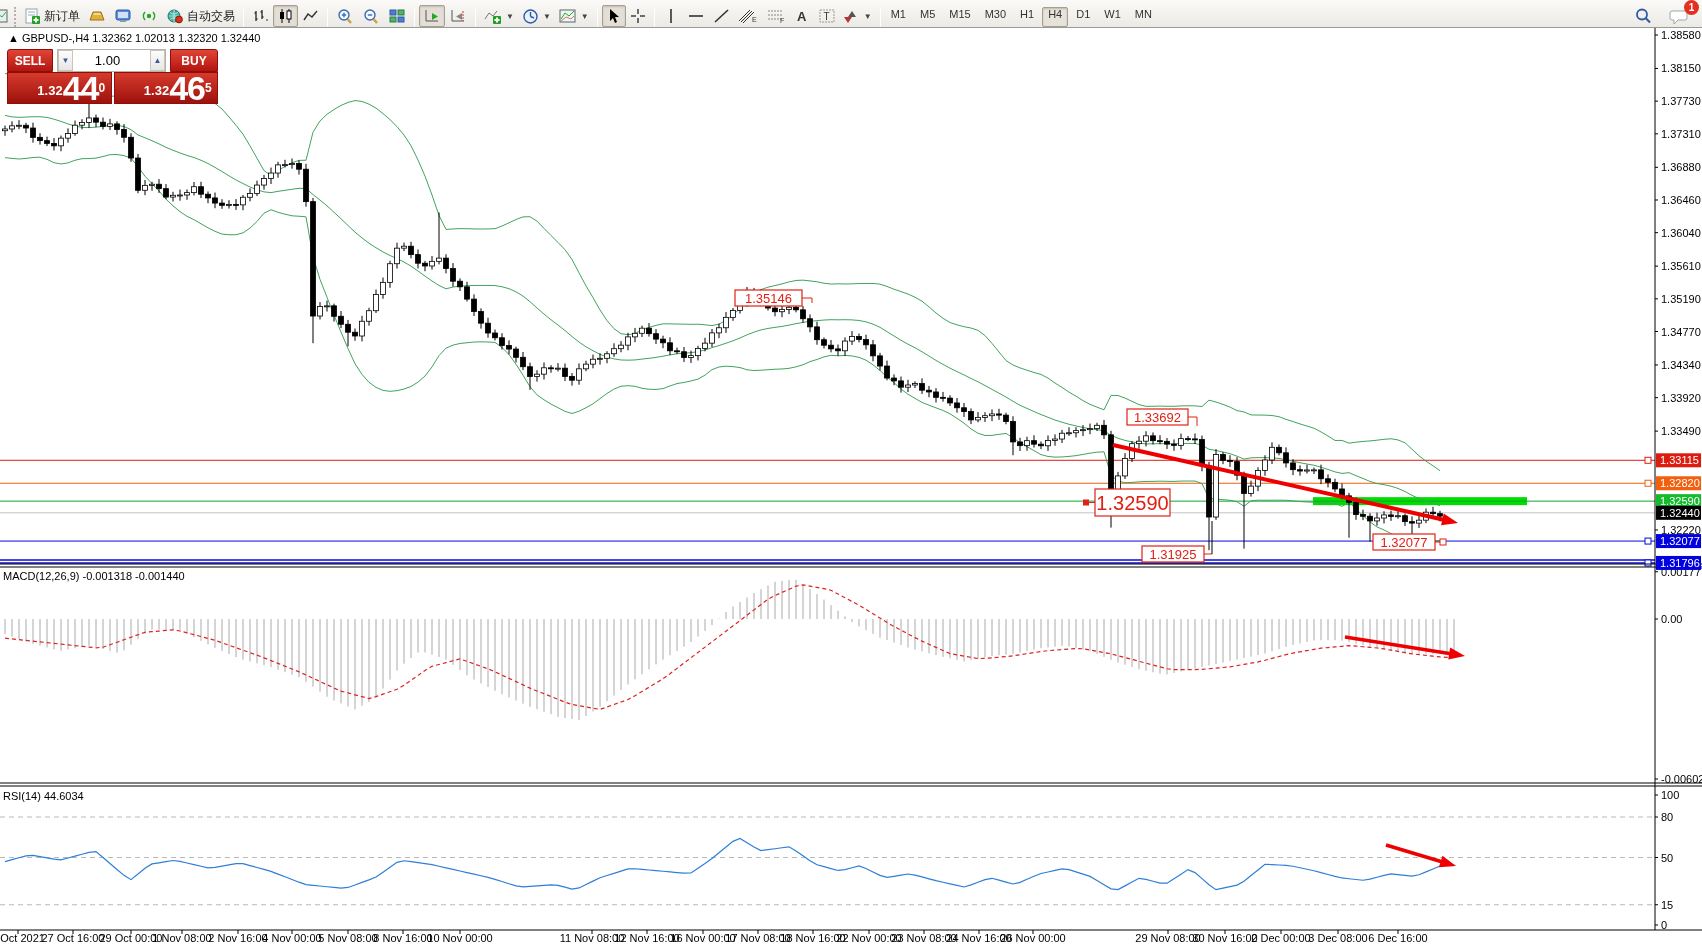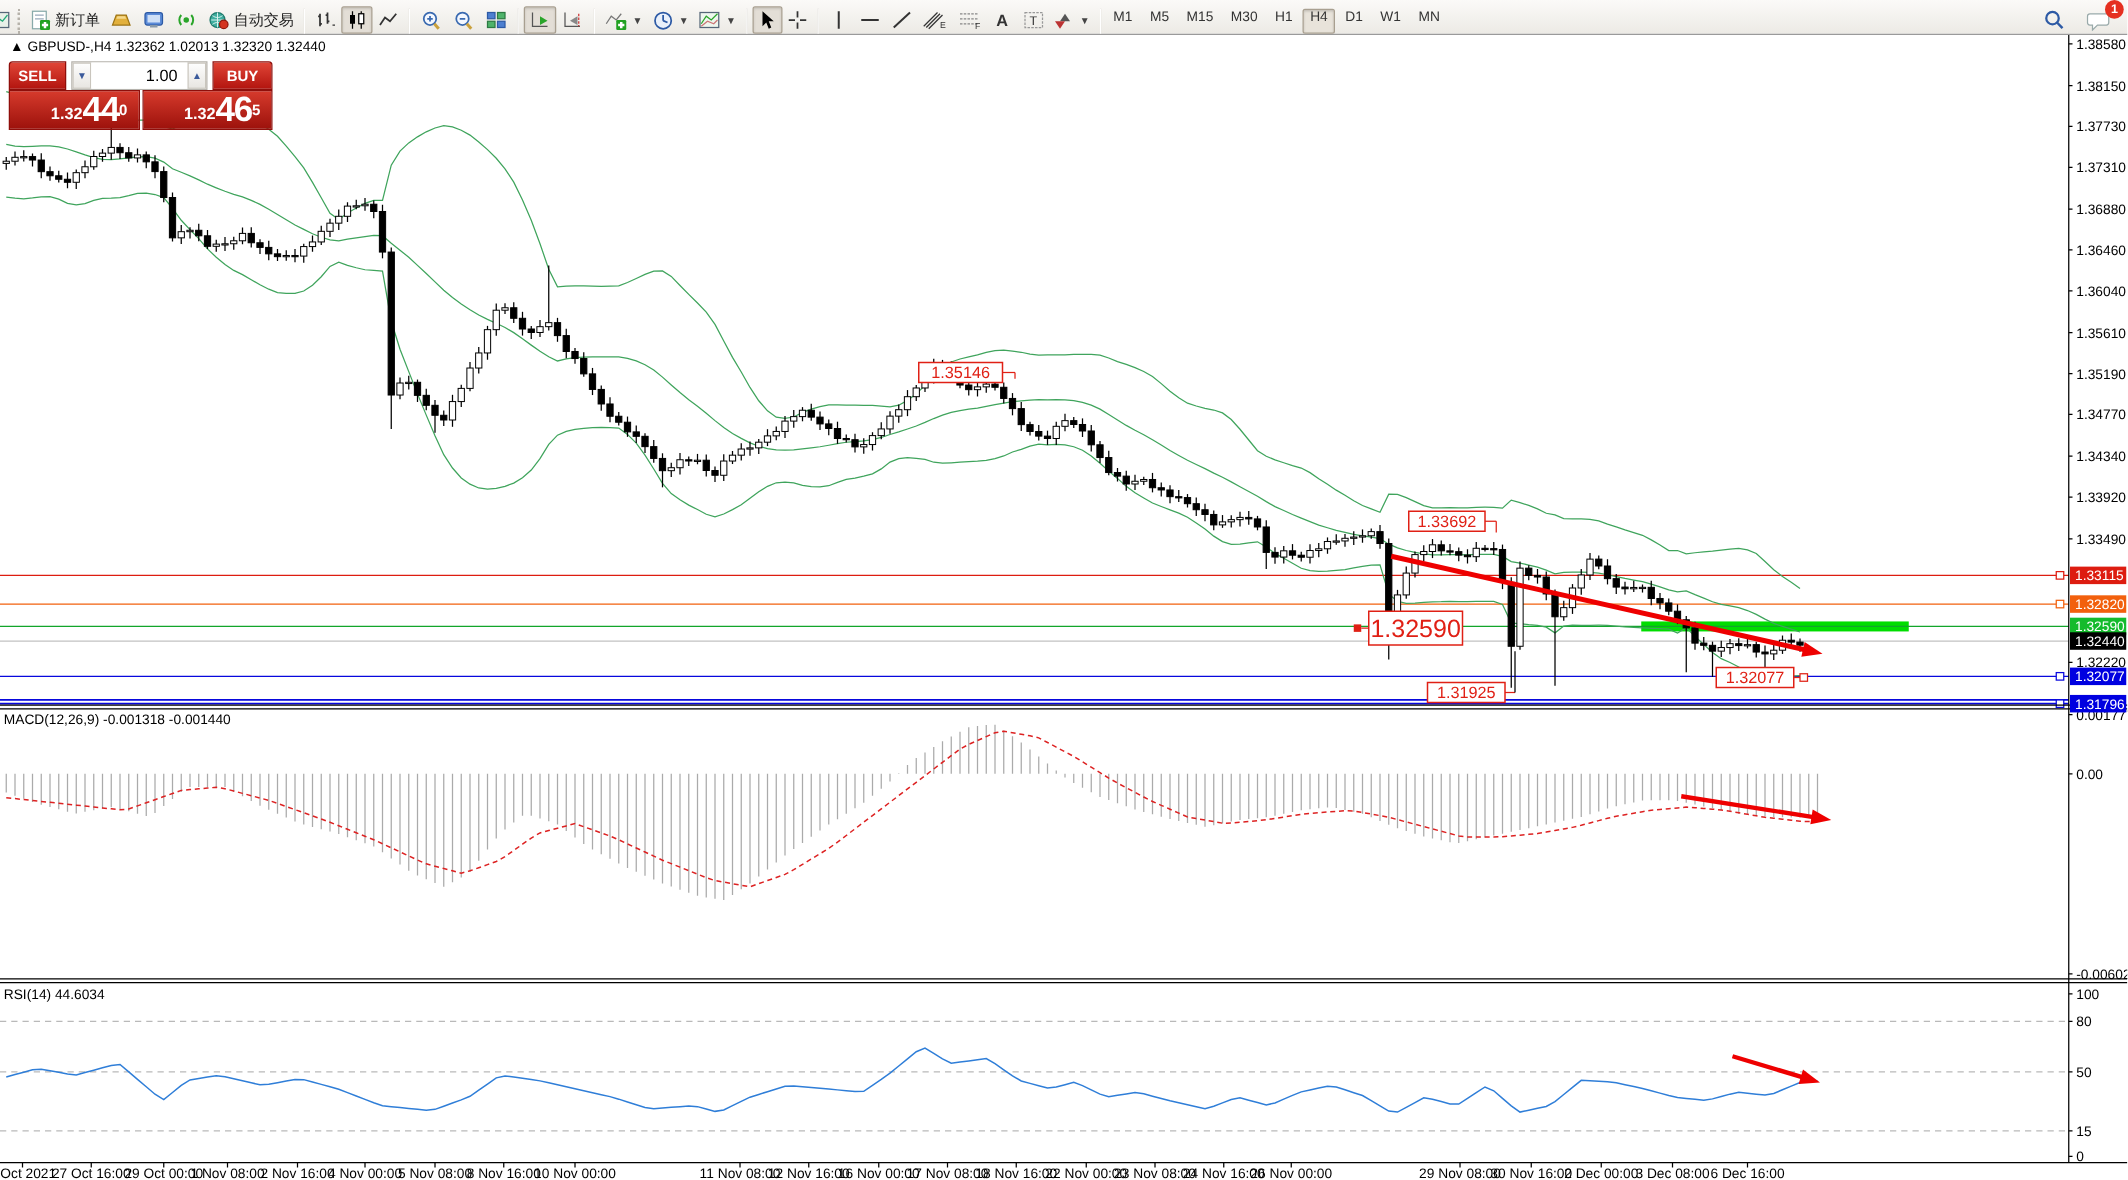--- a/index.html
+++ b/index.html
@@ -31,26 +31,26 @@
 
   
   .ocp { position:absolute; left:7px; top:49px; width:211px; height:55px; z-index:6; font-family:"Liberation Sans",sans-serif; }
   .ocp-top { display:flex; height:23px; gap:4px; }
   .ocp-btn { color:#fff; font-size:12px; font-weight:bold; display:flex; align-items:center; justify-content:center;
     background:linear-gradient(#e04537,#b3150f); border:1px solid #8f0e0a; }
   .ocp-sell { width:46px; border-radius:3px 0 0 0; }
   .ocp-buy  { width:48px; border-radius:0 3px 0 0; }
   .ocp-vol { flex:1; display:flex; background:#fff; border:1px solid #b5b2ac; }
   .ocp-vol .spin { width:15px; display:flex; align-items:center; justify-content:center; font-size:8px; color:#3b5a9b; background:linear-gradient(#fdfdfd,#e8e6e2); border:1px solid #c9c5bd; }
-  .ocp-vol input { flex:1; border:0; outline:0; text-align:right; padding-right:8px; font-size:13px; width:40px; }
+  .ocp-vol input { flex:1; border:0; outline:0; text-align:center; padding-right:8px; font-size:13px; width:40px; }
   .ocp-bottom { display:flex; height:32px; margin-top:0; gap:2px; }
   .ocp-price { flex:1; color:#fff; background:linear-gradient(#d63a2c,#9d120c); border:1px solid #8f0e0a;
     display:flex; align-items:flex-end; justify-content:center; padding-bottom:2px;padding-left:24px; }
   .ocp-price .sm { font-size:13px; font-weight:bold; line-height:20px; }
-  .ocp-price .big { font-size:28px; font-weight:bold; line-height:26px; letter-spacing:-1px; }
+  .ocp-price .big { font-size:34px; font-weight:bold; line-height:26px; letter-spacing:-1px; }
   .ocp-price .sup { font-size:12px; font-weight:bold; line-height:30px; align-self:flex-start; }
 </style>
 </head>
 <body>
 
 <div class="toolbar">
   <div class="tbtn" style="margin-left:-14px">
     <svg width="16" height="16" viewBox="0 0 16 16">
         <rect x="1" y="2" width="14" height="12" fill="#e8f0e8" stroke="#567"></rect>
         <polyline points="2,11 6,6 10,9 14,4" fill="none" stroke="#2a7"></polyline>

